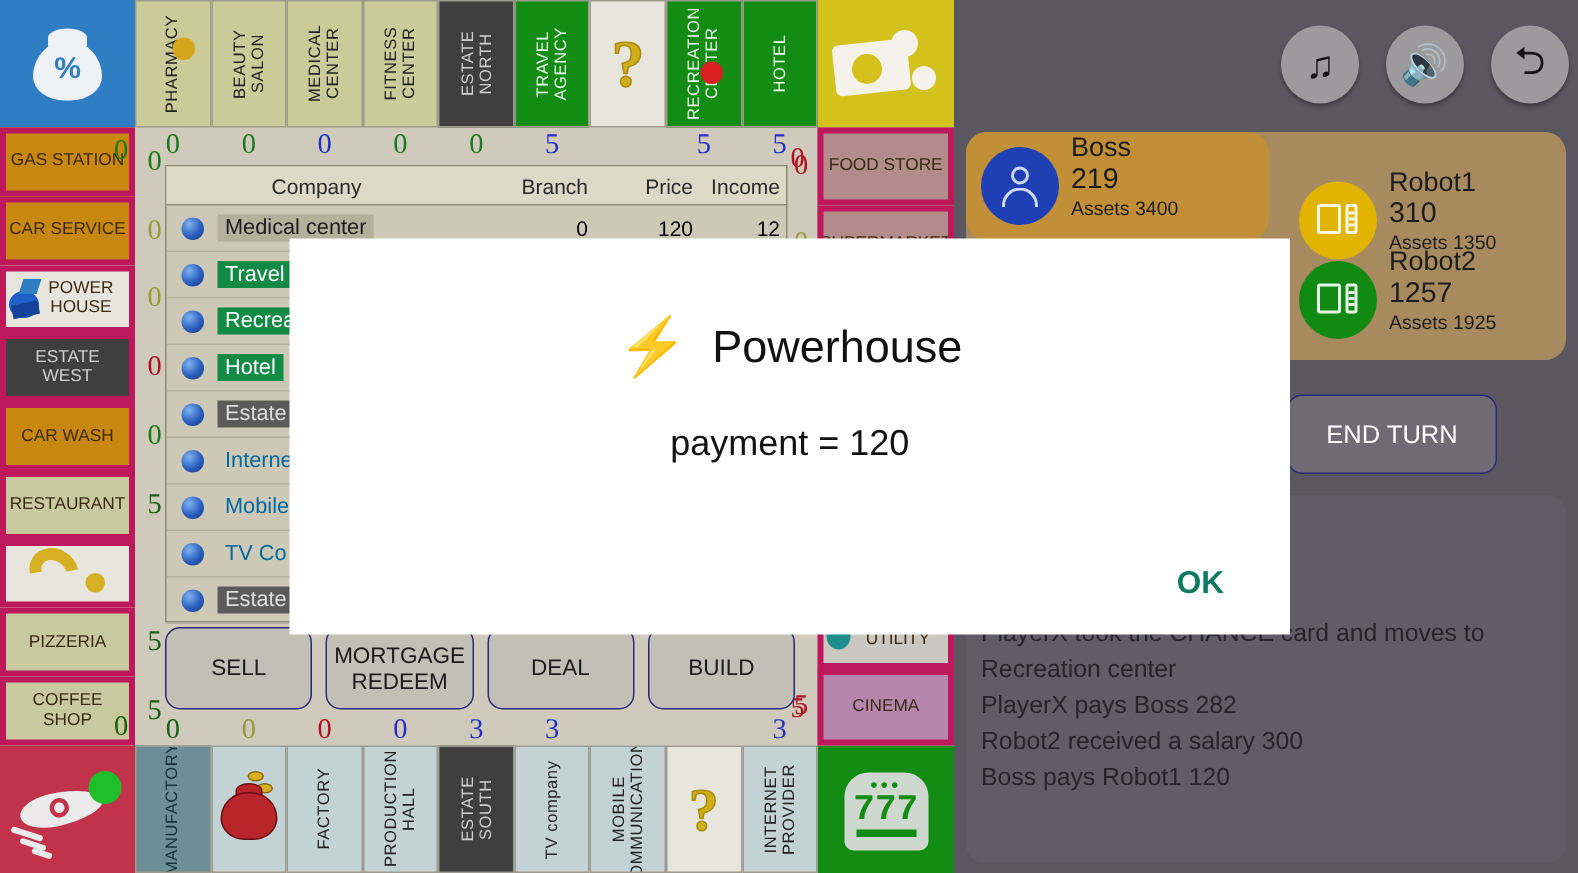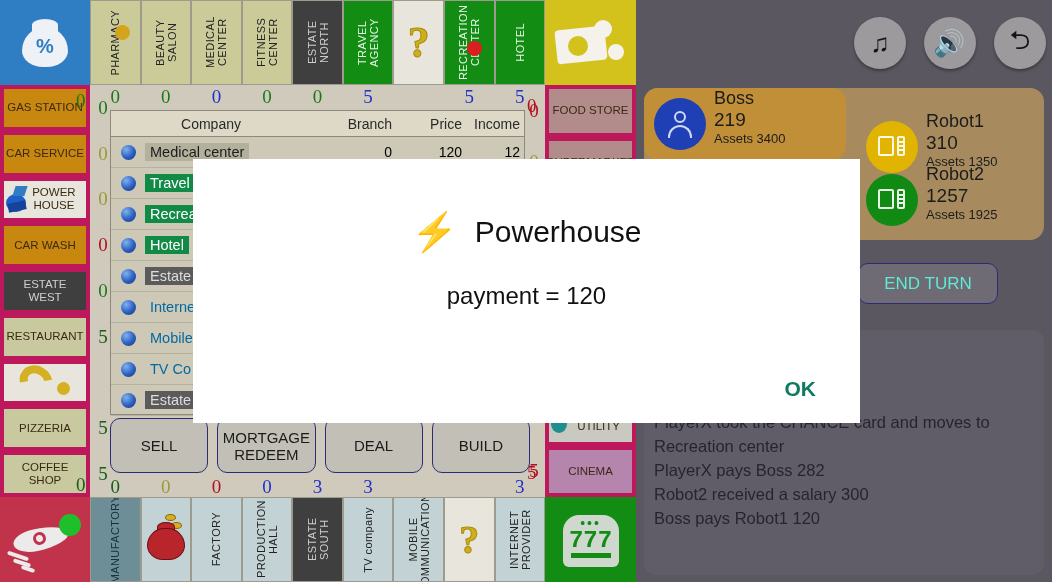--- a/index.html
+++ b/index.html
@@ -183,23 +183,23 @@
   .pcard-r1 { left:212px; top:0px;margin-top:23px; }
   .pcard-r2 { left:212px; top:76px; }
   .pavatar { width:52px; height:52px; border-radius:50%; display:flex; align-items:center;
       justify-content:center; margin:10px 8px 0 10px; flex:none; }
   .av-blue{ background:#1f3fb5; } .av-yellow{ background:#e0b400; } .av-green{ background:#108a12; }
   .pinfo { padding-top:0; }
   .pname{ font-size:18px; color:#1c1c1c; }
   .pmoney{ font-size:19px; color:#1c1c1c; }
   .passets{ font-size:13px; color:#1c1c1c; }
 
-  .endturn { position:absolute; left:858px; top:263px; width:140px; height:41px;
+  .endturn { position:absolute; left:858px; top:263px; width:140px; height:53px;
       border:1.5px solid #2b2b7a; border-radius:10px; background:#6e6b74;
-      display:flex; align-items:center; justify-content:center; font-size:17px; color:#5eead4; }
+      display:flex; align-items:center; justify-content:center; font-size:17px; color:#ffffff; }
 
   .logbox { position:absolute; left:644px; top:330px; width:400px; height:245px;
       background:#615d68; border-radius:12px; padding:8px 10px; overflow:hidden;
       font-size:16.5px; color:#26242c; line-height:24px; }
   .logline{ white-space:nowrap; }
 
   .person-icon{ width:30px; height:30px; position:relative; }
   .person-icon .h{ position:absolute; left:9px; top:2px; width:12px; height:12px;
       border:2.2px solid #cfd8f5; border-radius:50%; }
   .person-icon .b{ position:absolute; left:3px; top:16px; width:24px; height:13px;
@@ -338,25 +338,25 @@
         <span class="hlabel">CAR SERVICE</span>
         </div>
       <div class="htile white">
         <span class="powericon">
             <span class="p1"></span>
             <span class="p3"></span>
             <span class="p2"></span>
           </span>
         <span class="hlabel">POWER HOUSE</span>
         </div>
+      <div class="htile dark">
+        <span class="hlabel">ESTATE WEST</span>
+        </div>
       <div class="htile orange">
         <span class="hlabel">CAR WASH</span>
-        </div>
-      <div class="htile dark">
-        <span class="hlabel">ESTATE WEST</span>
         </div>
       <div class="htile khaki">
         <span class="hlabel">RESTAURANT</span>
         </div>
       <div class="htile white">
         <span class="pipe">
             <span class="arc"></span>
             <span class="ball"></span>
           </span>
         </div>

